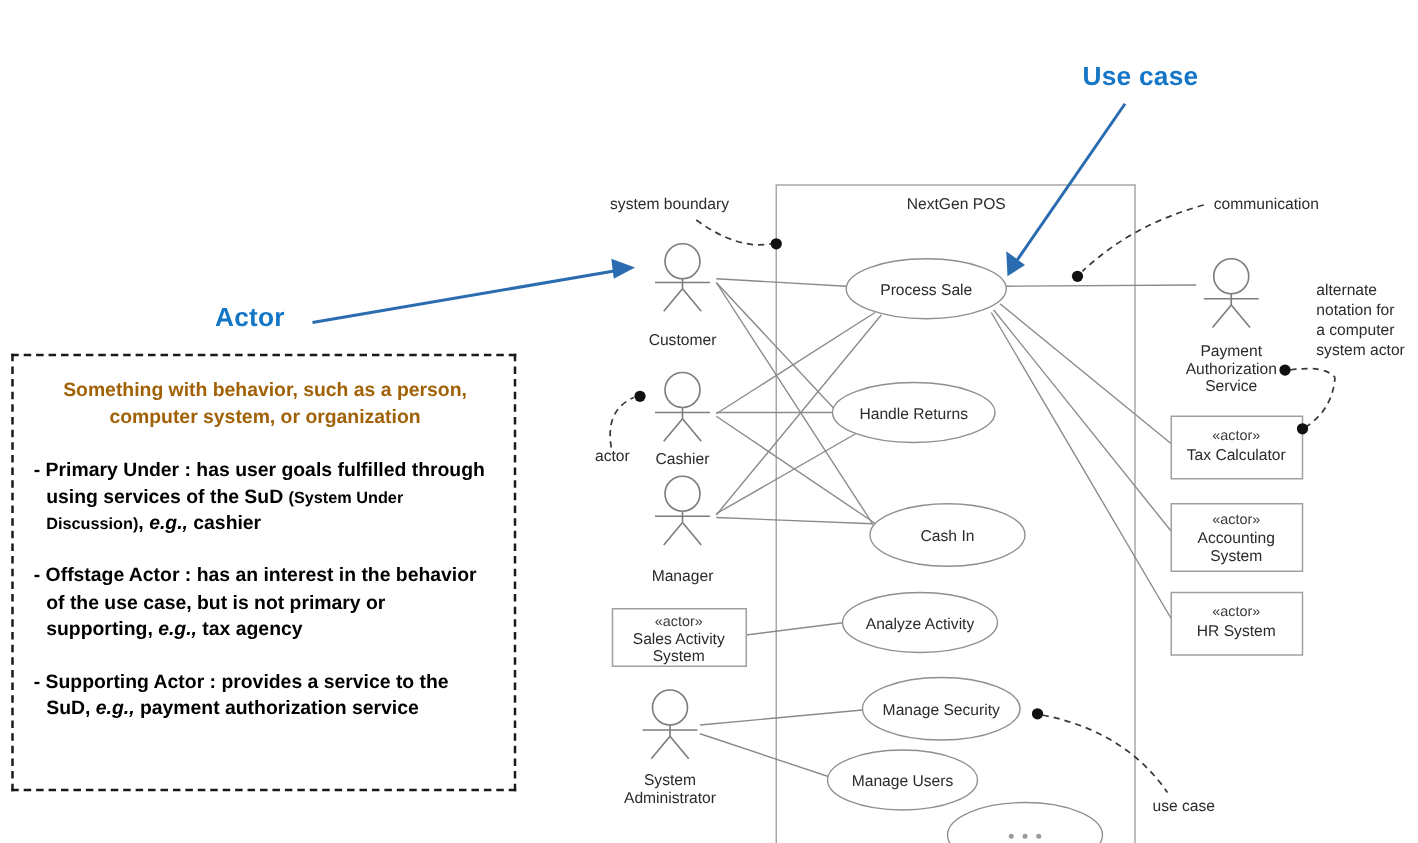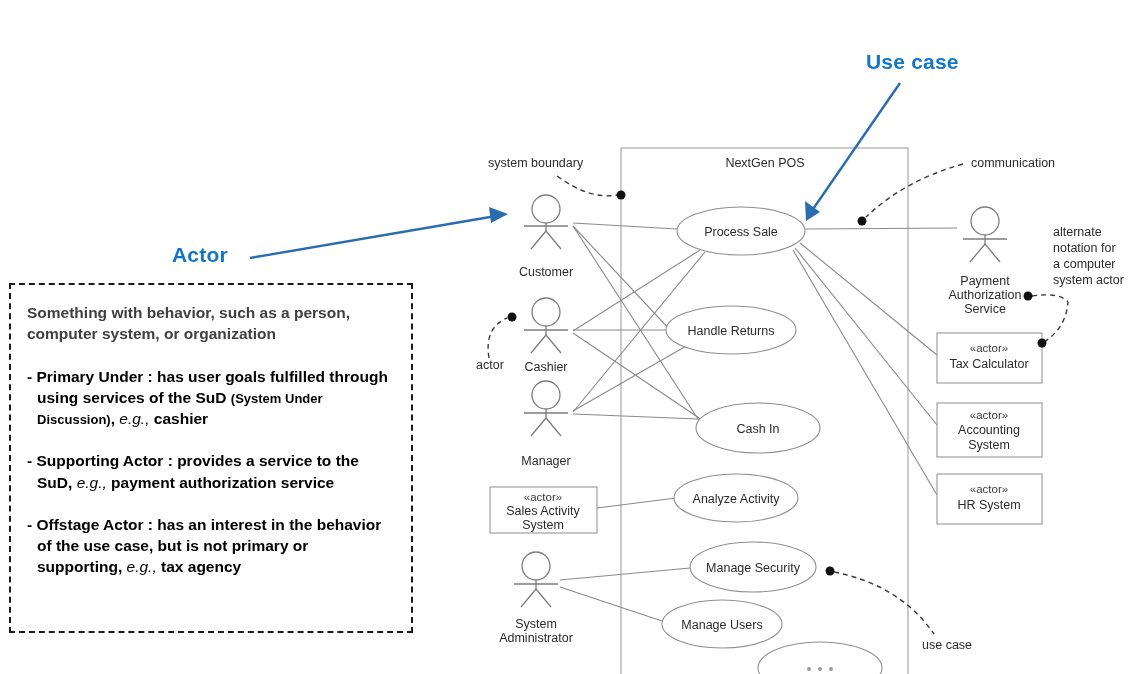--- a/index.html
+++ b/index.html
@@ -45,41 +45,42 @@
     height: 350px;
     border: 2px dashed #1a1a1a;
     background: #ffffff;
     box-sizing: border-box;
     padding: 18px 14px 10px 16px;
   }
   .def-lead {
     font-family: "Liberation Sans", sans-serif;
     font-weight: bold;
     font-size: 15.5px;
-    color: #404040;
+    color: #a16207;
     line-height: 1.33;
     margin: 0 0 22px 0;
+    text-align: center;
   }
   .def-item {
     font-family: "Liberation Sans", sans-serif;
     font-weight: bold;
     font-size: 15.5px;
     color: #000000;
     line-height: 1.36;
     margin: 0 0 21px 0;
     text-indent: -10px;
     padding-left: 10px;
   }
   .small-note {
     font-size: 13px;
     font-weight: bold;
   }
   .eg {
     font-style: italic;
-    font-weight: normal;
+    font-weight: bold;
   }
 
   
   text.dg {
     font-family: "Liberation Sans", sans-serif;
     font-size: 12.5px;
     fill: #2b2b2b;
   }
   text.dg-stereo {
     font-family: "Liberation Sans", sans-serif;
@@ -112,32 +113,32 @@
       <span>-</span>
       <span>Primary Under :</span>
       <span>has user goals fulfilled through using services of the SuD</span>
       <span class="small-note">(System Under Discussion)</span><span>,</span>
       <span class="eg">e.g.,</span>
       <span>cashier</span>
     </p>
 
     <p class="def-item">
       <span>-</span>
+      <span>Offstage Actor :</span>
+      <span>has an interest in the behavior of the use case, but is not primary or supporting,</span>
+      <span class="eg">e.g.,</span>
+      <span>tax agency</span>
+    </p>
+
+    <p class="def-item">
+      <span>-</span>
       <span>Supporting Actor :</span>
       <span>provides a service to the SuD,</span>
       <span class="eg">e.g.,</span>
       <span>payment authorization service</span>
-    </p>
-
-    <p class="def-item">
-      <span>-</span>
-      <span>Offstage Actor :</span>
-      <span>has an interest in the behavior of the use case, but is not primary or supporting,</span>
-      <span class="eg">e.g.,</span>
-      <span>tax agency</span>
     </p>
   </div>
 
   <svg id="diagram-svg" viewBox="0 0 1134 674">
 
     <rect class="boundary-rect" x="621" y="108" width="287" height="547"></rect>
     <text class="dg" x="765" y="127" text-anchor="middle">NextGen POS</text>
 
     <g>
 

